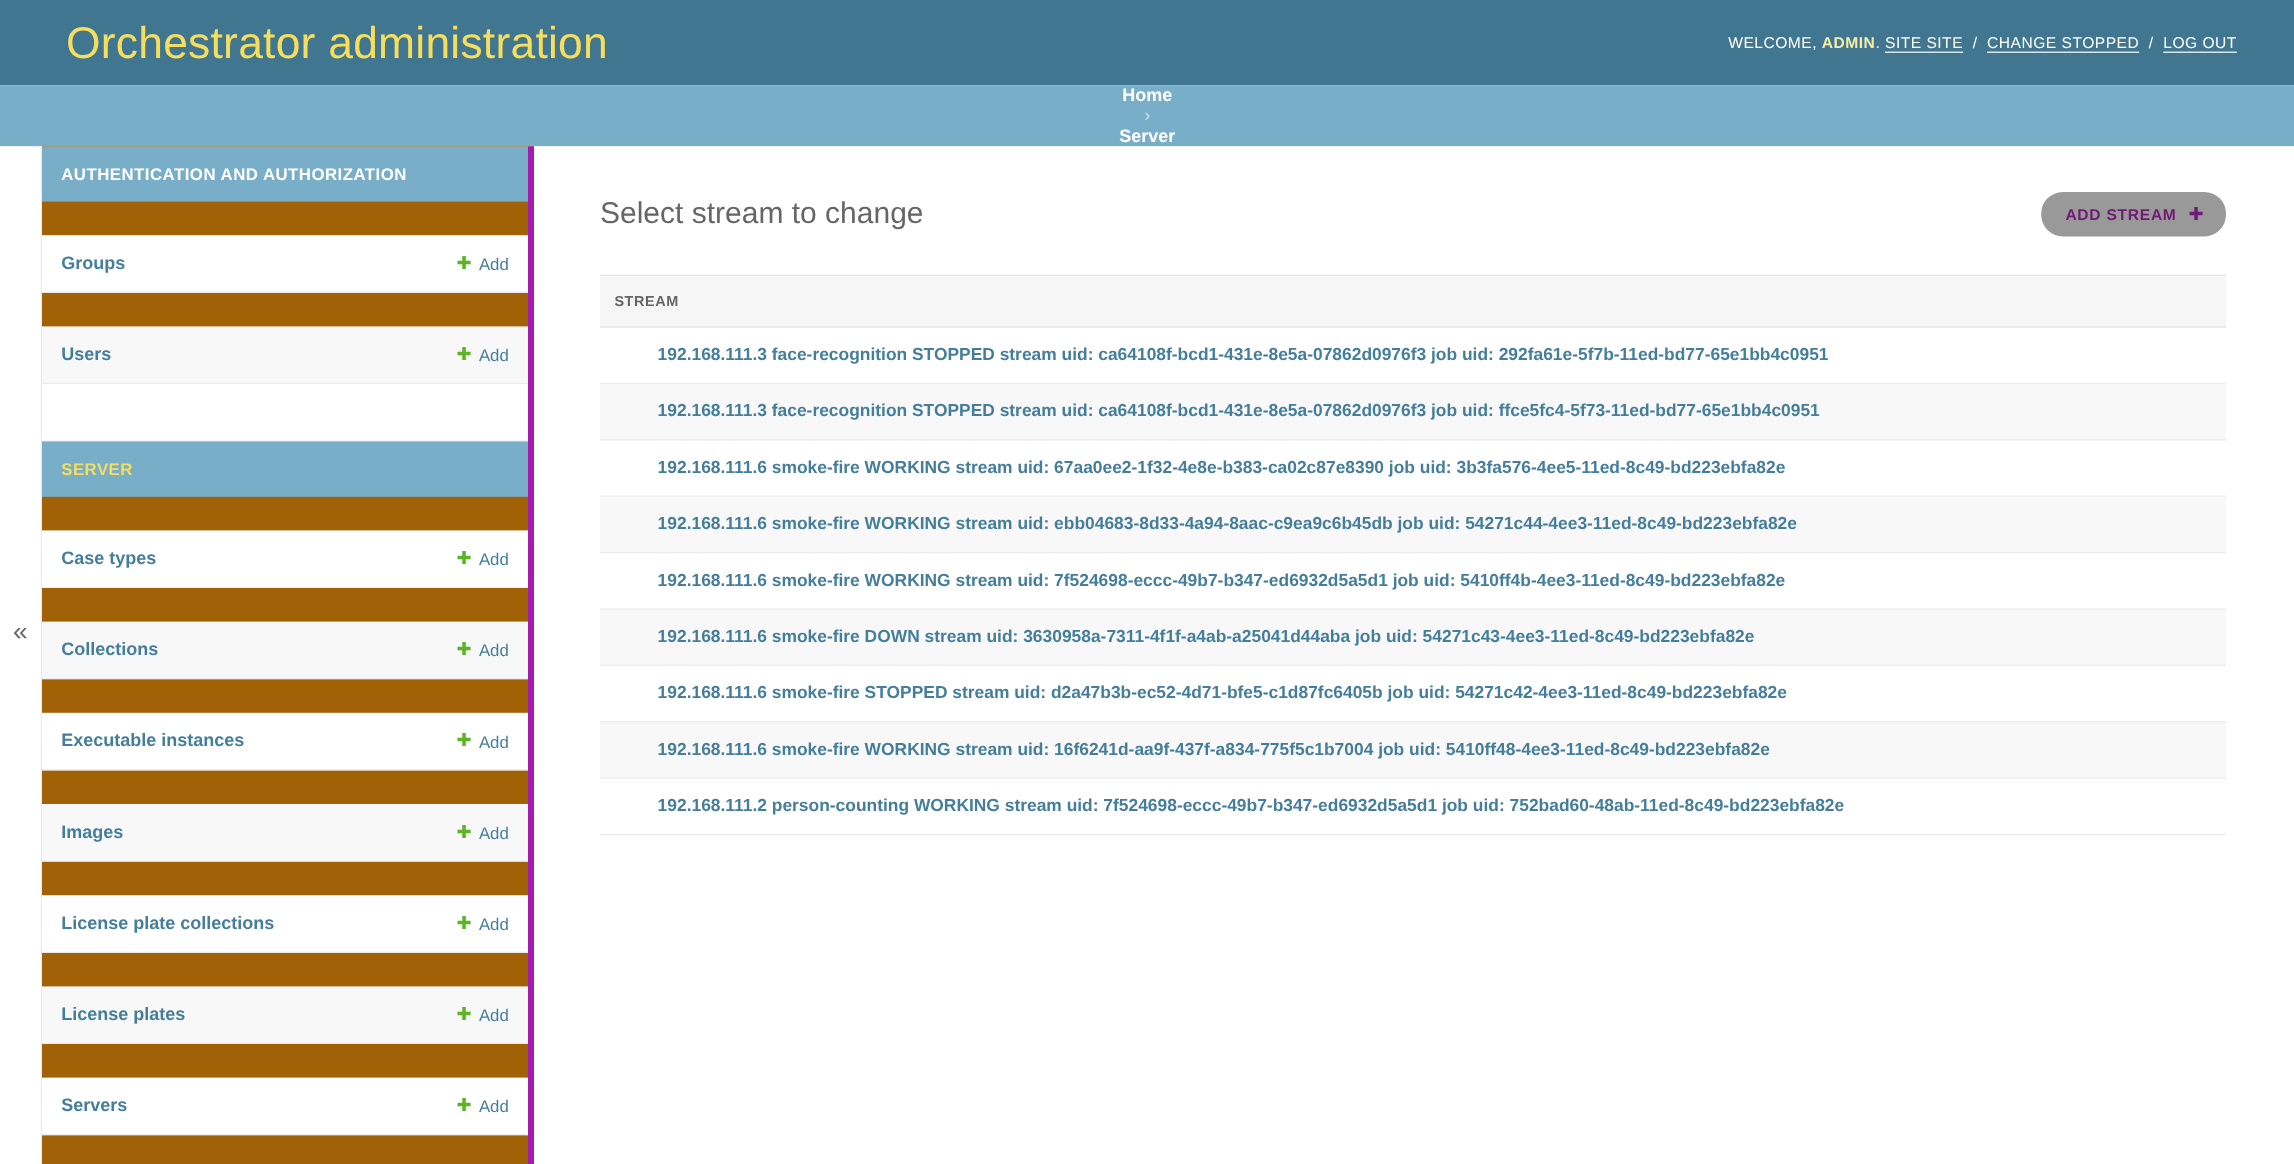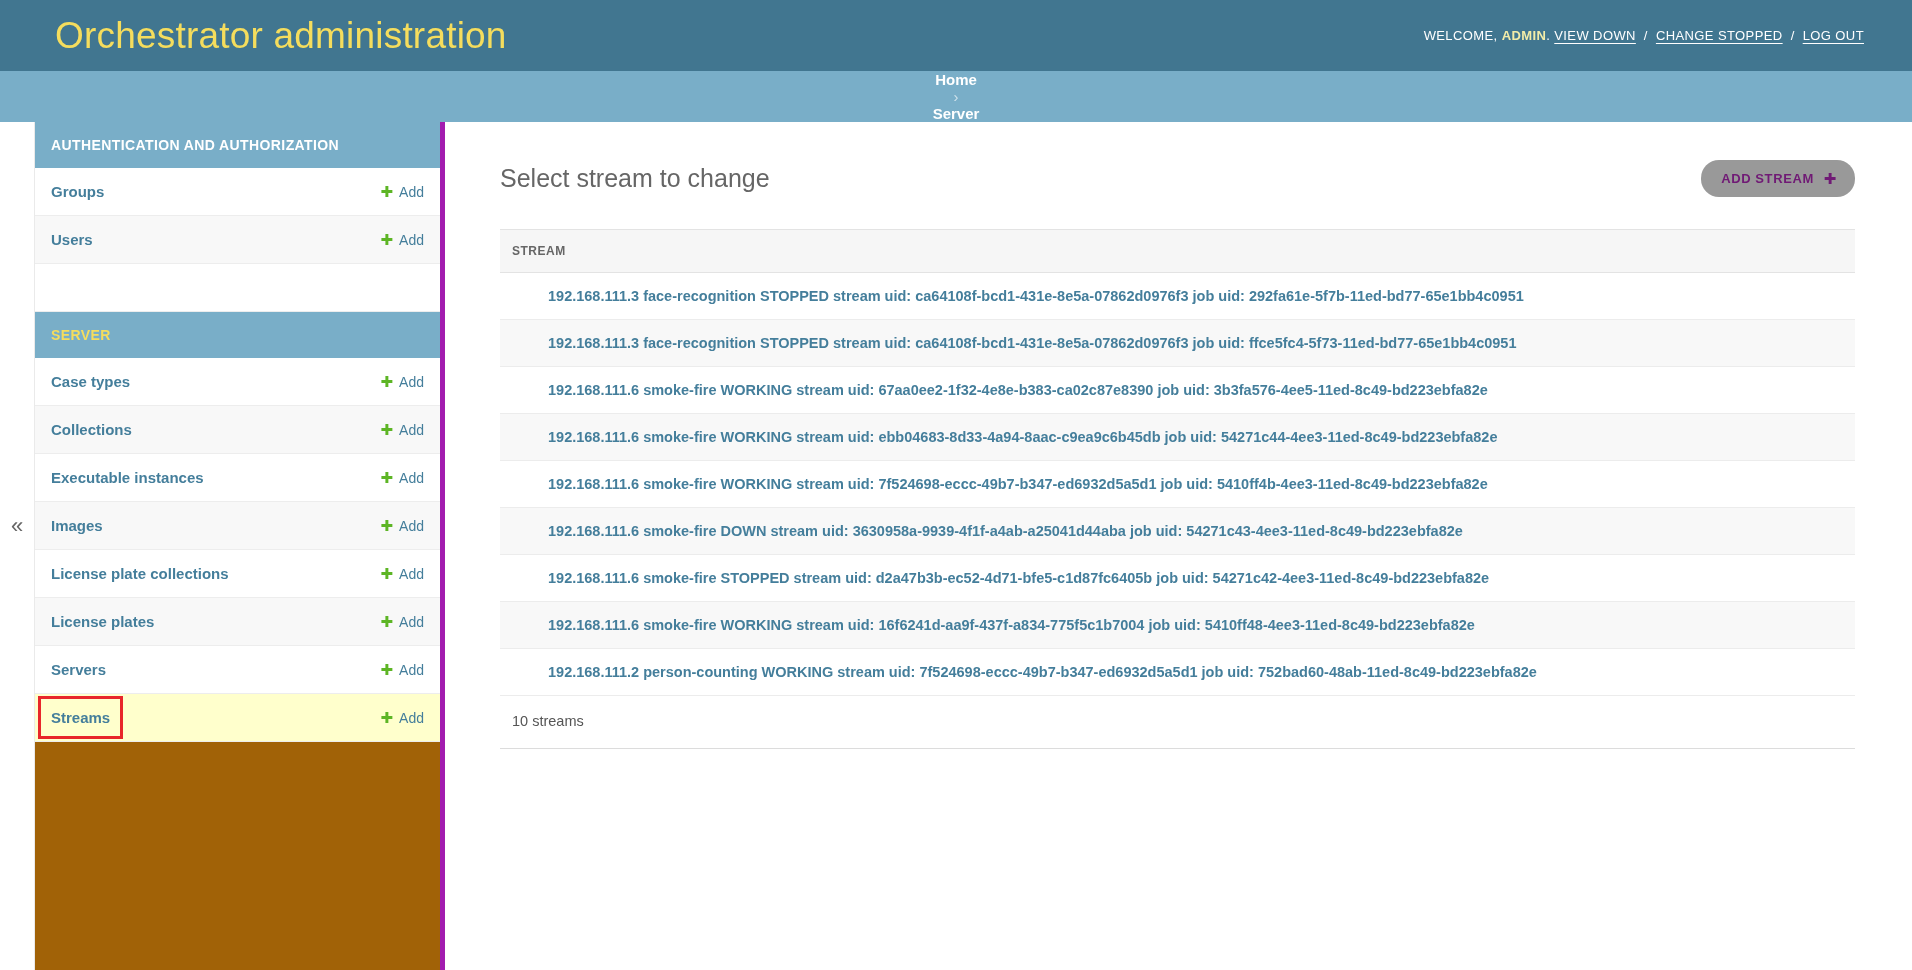--- a/index.html
+++ b/index.html
@@ -31,21 +31,21 @@
   #toggle-col{width:35px;border-right:1px solid #eaeaea;display:flex;align-items:center;
               justify-content:center;background:#fff;}
   #nav-toggle{font-size:22px;color:#666;cursor:pointer;line-height:1;padding-bottom:40px;}
   #nav-sidebar{width:410px;border-right:5px solid #a21caf;background:#a16207;overflow:hidden;}
 
   .module-caption{height:46px;background:var(--crumb-bg);color:#fff;font-size:14px;
                   font-weight:bold;letter-spacing:.4px;display:flex;align-items:center;
                   padding:0 16px;text-transform:uppercase;}
   .module-caption.current-app{color:var(--accent);}
   .model-row{height:48px;display:flex;align-items:center;justify-content:space-between;
-             padding:0 16px;border-bottom:1px solid #ededed;background:#fff;}
+             padding:0 16px;border-bottom:1px solid #ededed;background:#fff;margin-top:28px;}
   .model-row.alt{background:#f8f8f8;}
   .model-row.current-model{background:var(--hl);}
   .model-link{color:var(--link);font-weight:bold;font-size:15px;text-decoration:none;cursor:pointer;}
   .red-box{outline:3px solid var(--red);outline-offset:10px;}
   .add-link{display:flex;align-items:center;gap:6px;color:var(--link);font-size:14px;
             text-decoration:none;cursor:pointer;}
   .plus-glyph{color:var(--green);font-size:15px;font-weight:bold;line-height:1;}
   .section-spacer{height:48px;background:#fff;border-bottom:1px solid #ededed;}
 
   
@@ -68,21 +68,21 @@
       text-decoration:none;cursor:pointer;white-space:nowrap;margin-left:36px;}
   .paginator{padding:17px 12px 19px;font-size:14.5px;color:#555;border-bottom:1px solid #dcdcdc;}
 </style>
 </head>
 <body>
 
 <div id="header">
   <div id="branding">
     <h1>Orchestrator administration</h1>
   </div>
-  <div id="user-tools">WELCOME, <strong>ADMIN</strong>. <a>VIEW DOWN</a><span class="sep"> / </span><a>CHANGE STOPPED</a><span class="sep"> / </span><a>LOG OUT</a></div>
+  <div id="user-tools">WELCOME, <strong>ADMIN</strong>. <a>SITE SITE</a><span class="sep"> / </span><a>CHANGE STOPPED</a><span class="sep"> / </span><a>LOG OUT</a></div>
 </div>
 
 <div id="breadcrumbs">
     <a>Home</a>
     <span class="crumb-sep">›</span>
     <a>Server</a>
     <span class="crumb-sep">›</span>
     <span class="current">Streams</span>
   </div>
 
@@ -192,29 +192,28 @@
           <tr>
             <td><a class="stream-link">192.168.111.6 smoke-fire WORKING stream uid: 67aa0ee2-1f32-4e8e-b383-ca02c87e8390 job uid: 3b3fa576-4ee5-11ed-8c49-bd223ebfa82e</a></td>
           </tr>
           <tr class="alt">
             <td><a class="stream-link">192.168.111.6 smoke-fire WORKING stream uid: ebb04683-8d33-4a94-8aac-c9ea9c6b45db job uid: 54271c44-4ee3-11ed-8c49-bd223ebfa82e</a></td>
           </tr>
           <tr>
             <td><a class="stream-link">192.168.111.6 smoke-fire WORKING stream uid: 7f524698-eccc-49b7-b347-ed6932d5a5d1 job uid: 5410ff4b-4ee3-11ed-8c49-bd223ebfa82e</a></td>
           </tr>
           <tr class="alt">
-            <td><a class="stream-link">192.168.111.6 smoke-fire DOWN stream uid: 3630958a-9939-4f1f-a4ab-a25041d44aba job uid: 54271c43-4ee3-11ed-8c49-bd223ebfa82e</a></td>
+            <td><a class="stream-link">192.168.111.6 smoke-fire DOWN stream uid: 3630958a-7311-4f1f-a4ab-a25041d44aba job uid: 54271c43-4ee3-11ed-8c49-bd223ebfa82e</a></td>
           </tr>
           <tr>
             <td><a class="stream-link">192.168.111.6 smoke-fire STOPPED stream uid: d2a47b3b-ec52-4d71-bfe5-c1d87fc6405b job uid: 54271c42-4ee3-11ed-8c49-bd223ebfa82e</a></td>
           </tr>
           <tr class="alt">
             <td><a class="stream-link">192.168.111.6 smoke-fire WORKING stream uid: 16f6241d-aa9f-437f-a834-775f5c1b7004 job uid: 5410ff48-4ee3-11ed-8c49-bd223ebfa82e</a></td>
           </tr>
           <tr>
             <td><a class="stream-link">192.168.111.2 person-counting WORKING stream uid: 7f524698-eccc-49b7-b347-ed6932d5a5d1 job uid: 752bad60-48ab-11ed-8c49-bd223ebfa82e</a></td>
           </tr>
         </tbody>
     </table>
 
-    <p class="paginator">10 streams</p>
   </div>
 </div>
 
 </body></html>

